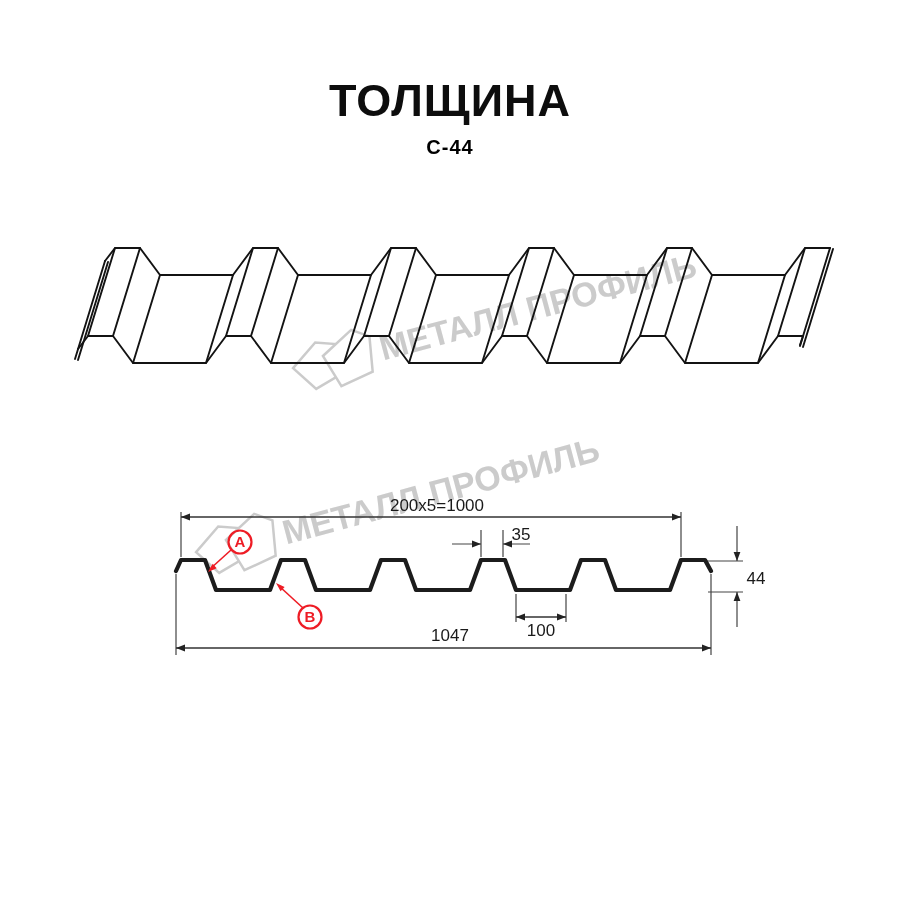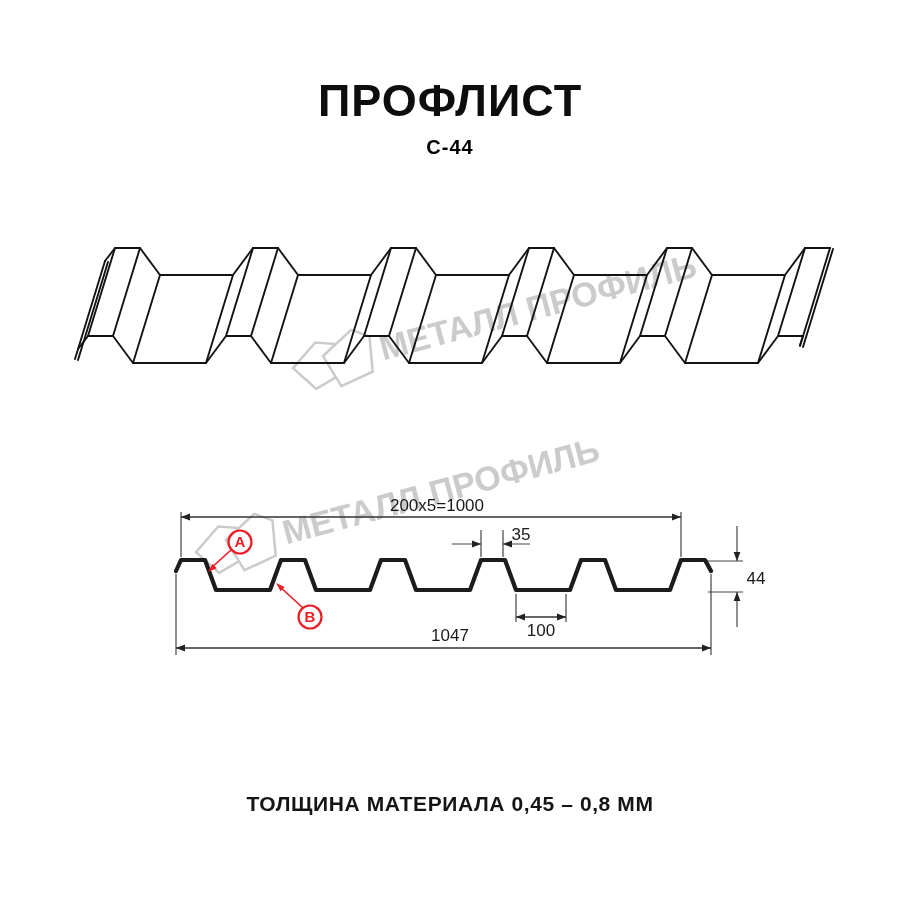--- a/index.html
+++ b/index.html
@@ -24,21 +24,21 @@
   .dimtext{font-size:17px;fill:#1a1a1a;font-family:"Liberation Sans",sans-serif;}
   .callout-text{font-size:15px;font-weight:700;fill:#ee1c25;font-family:"Liberation Sans",sans-serif;}
   .wm-text{font-size:34px;font-weight:700;fill:#c9c9c9;font-family:"Liberation Sans",sans-serif;}
 </style>
 </head>
 <body>
 
 <div class="canvas">
 
   <div class="header">
-    <div class="title">ПРОФЛИСТ</div>
+    <div class="title">ТОЛЩИНА</div>
     <div class="subtitle">С-44</div>
   </div>
 
   <svg class="drawing" width="900" height="900" viewBox="0 0 900 900">
 
     <g transform="translate(283,346) rotate(-15)" opacity="0.95">
       <path d="M4,24 L32,5 L55,13 L50,42 L21,50 Z" fill="#ffffff" stroke="#c9c9c9" stroke-width="2.5"></path>
       <path d="M36,20 L70,2 L86,13 L80,48 L46,54 L41,37 Z" fill="#ffffff" stroke="#c9c9c9" stroke-width="2.5"></path>
       <text class="wm-text" x="93" y="40">МЕТАЛЛ ПРОФИЛЬ</text>
     </g>
@@ -117,15 +117,14 @@
       </g>
       <g>
         <line x1="303" y1="608" x2="279" y2="586" stroke="#ee1c25" stroke-width="1.6"></line>
         <polygon points="276,583 284.6,586.9 280.6,591.3" fill="#ee1c25"></polygon>
         <circle cx="310" cy="617" r="11.5" fill="#ffffff" fill-opacity="0" stroke="#ee1c25" stroke-width="2.2"></circle>
         <text class="callout-text" x="310" y="622" text-anchor="middle">B</text>
       </g>
     </g>
   </svg>
 
-  <div class="footer">ТОЛЩИНА МАТЕРИАЛА 0,45 – 0,8 ММ</div>
 
 </div>
 
 </body></html>

